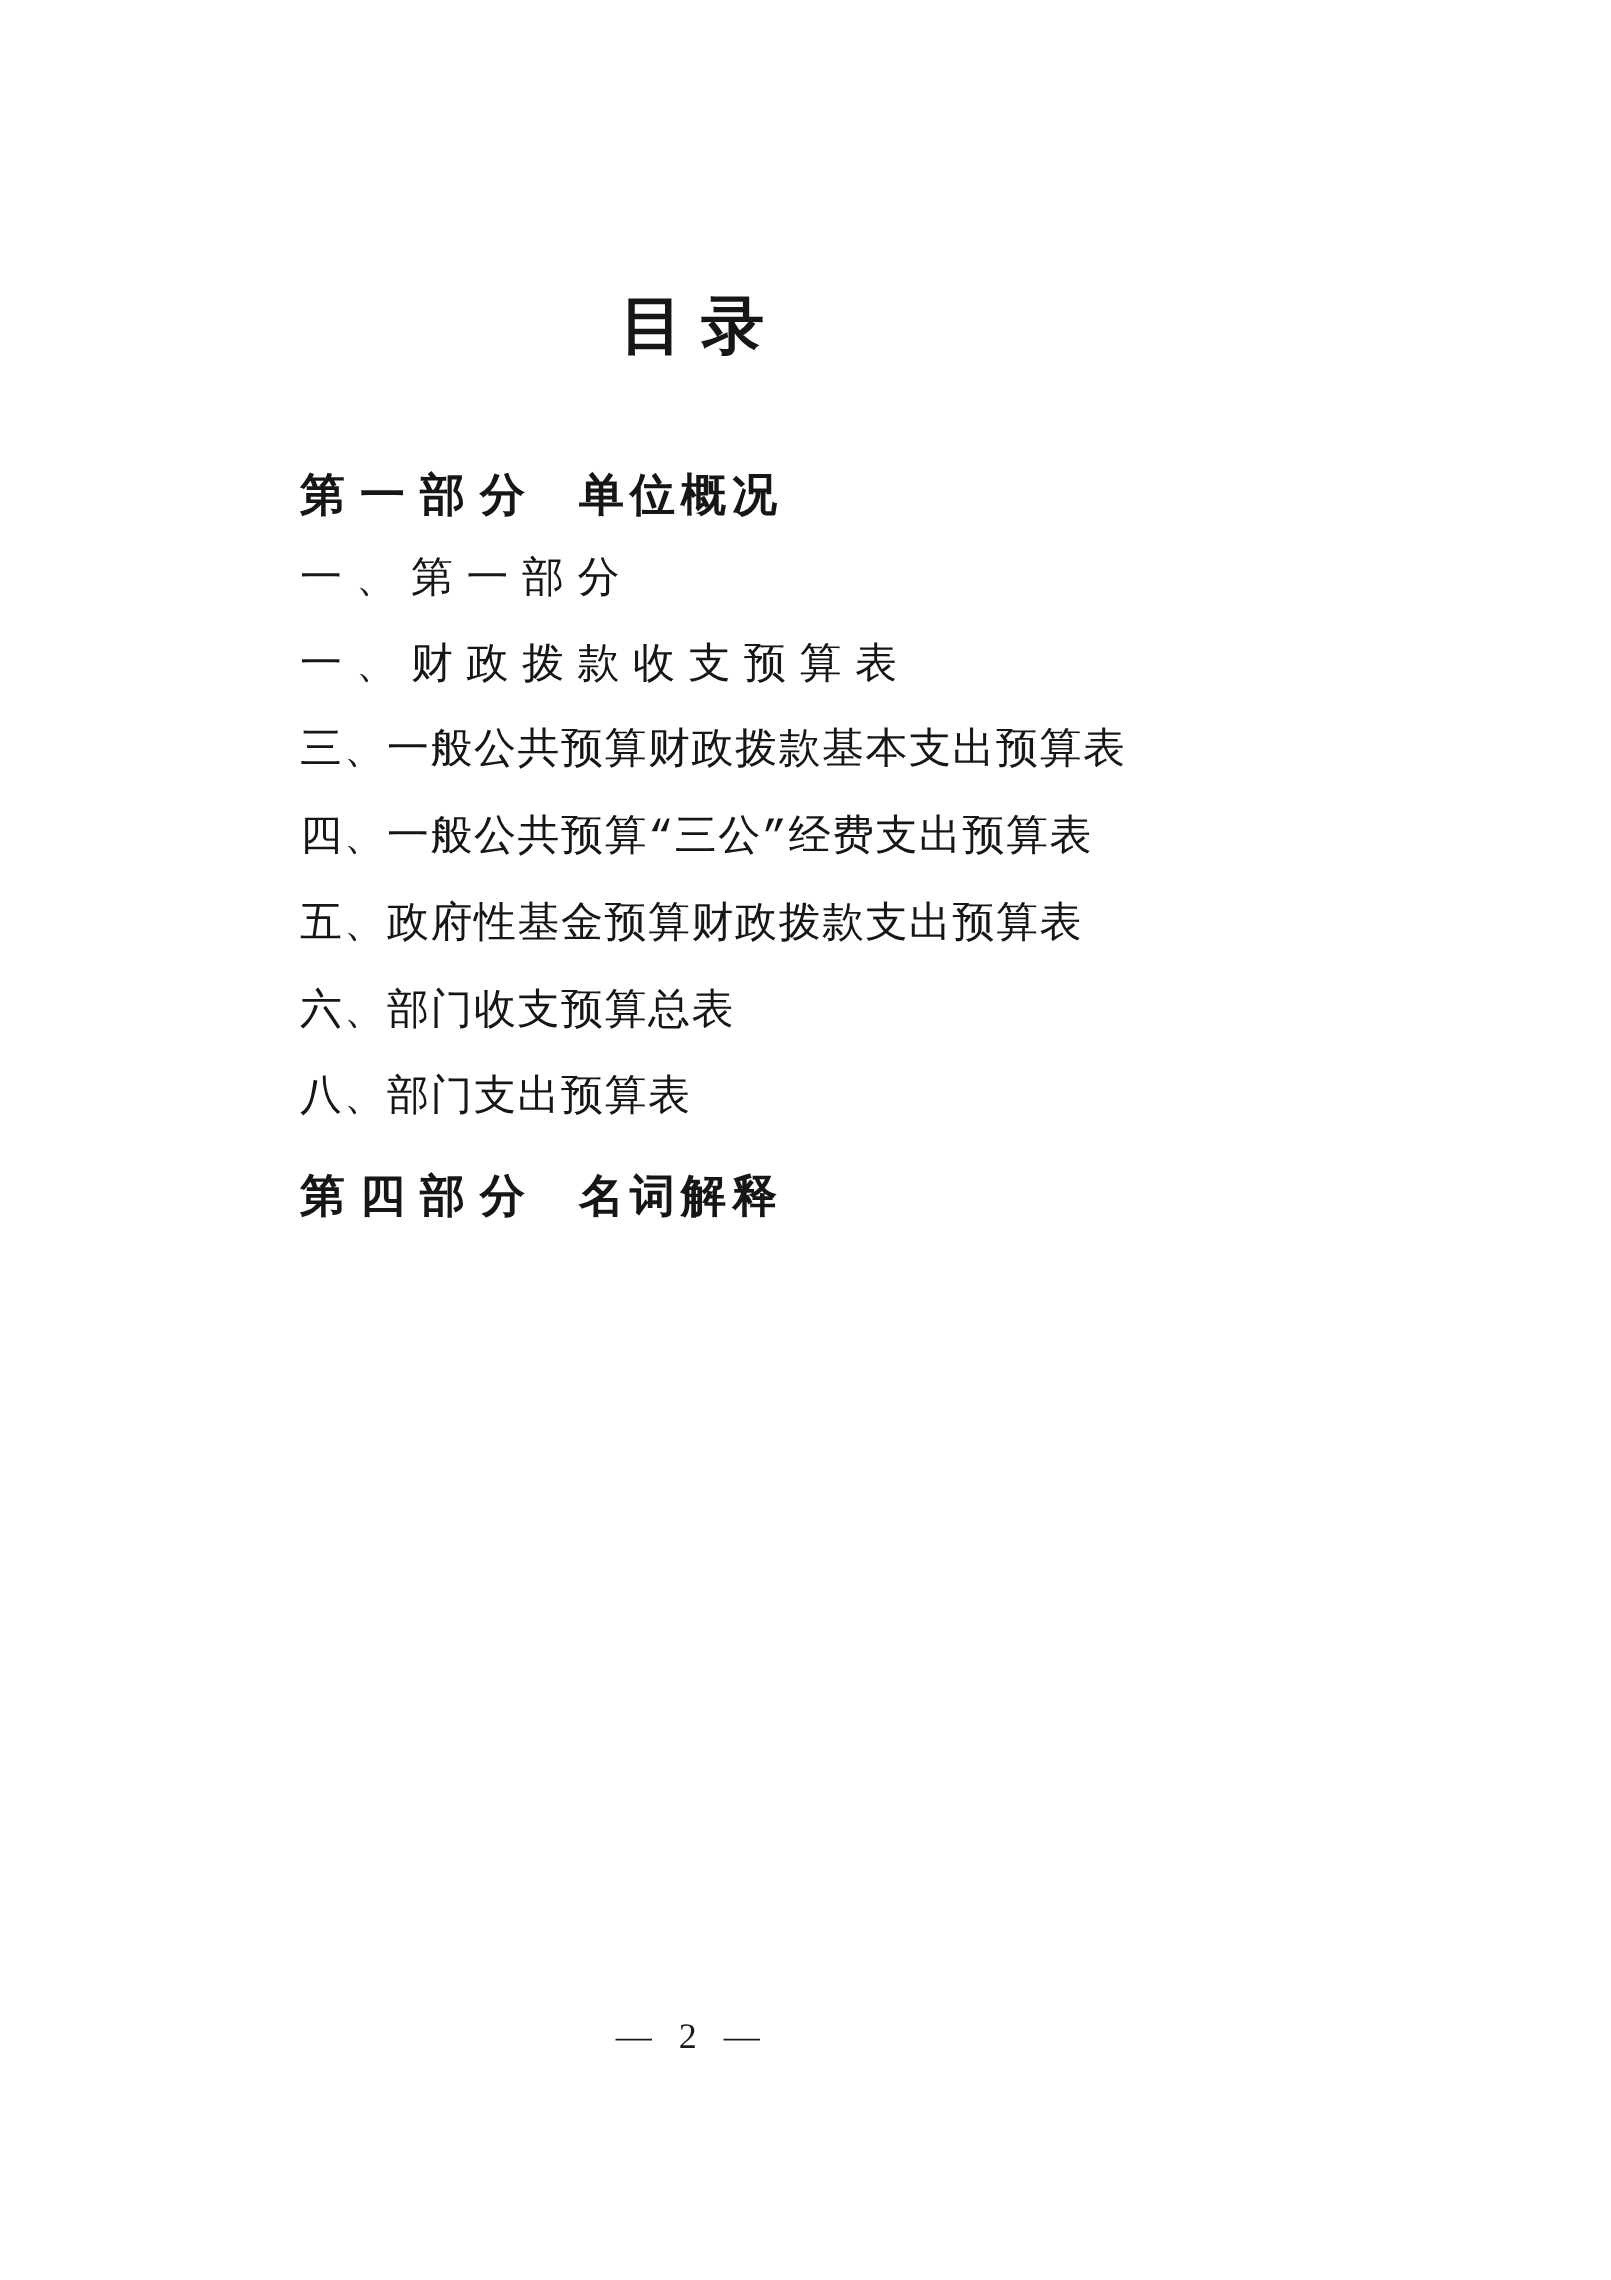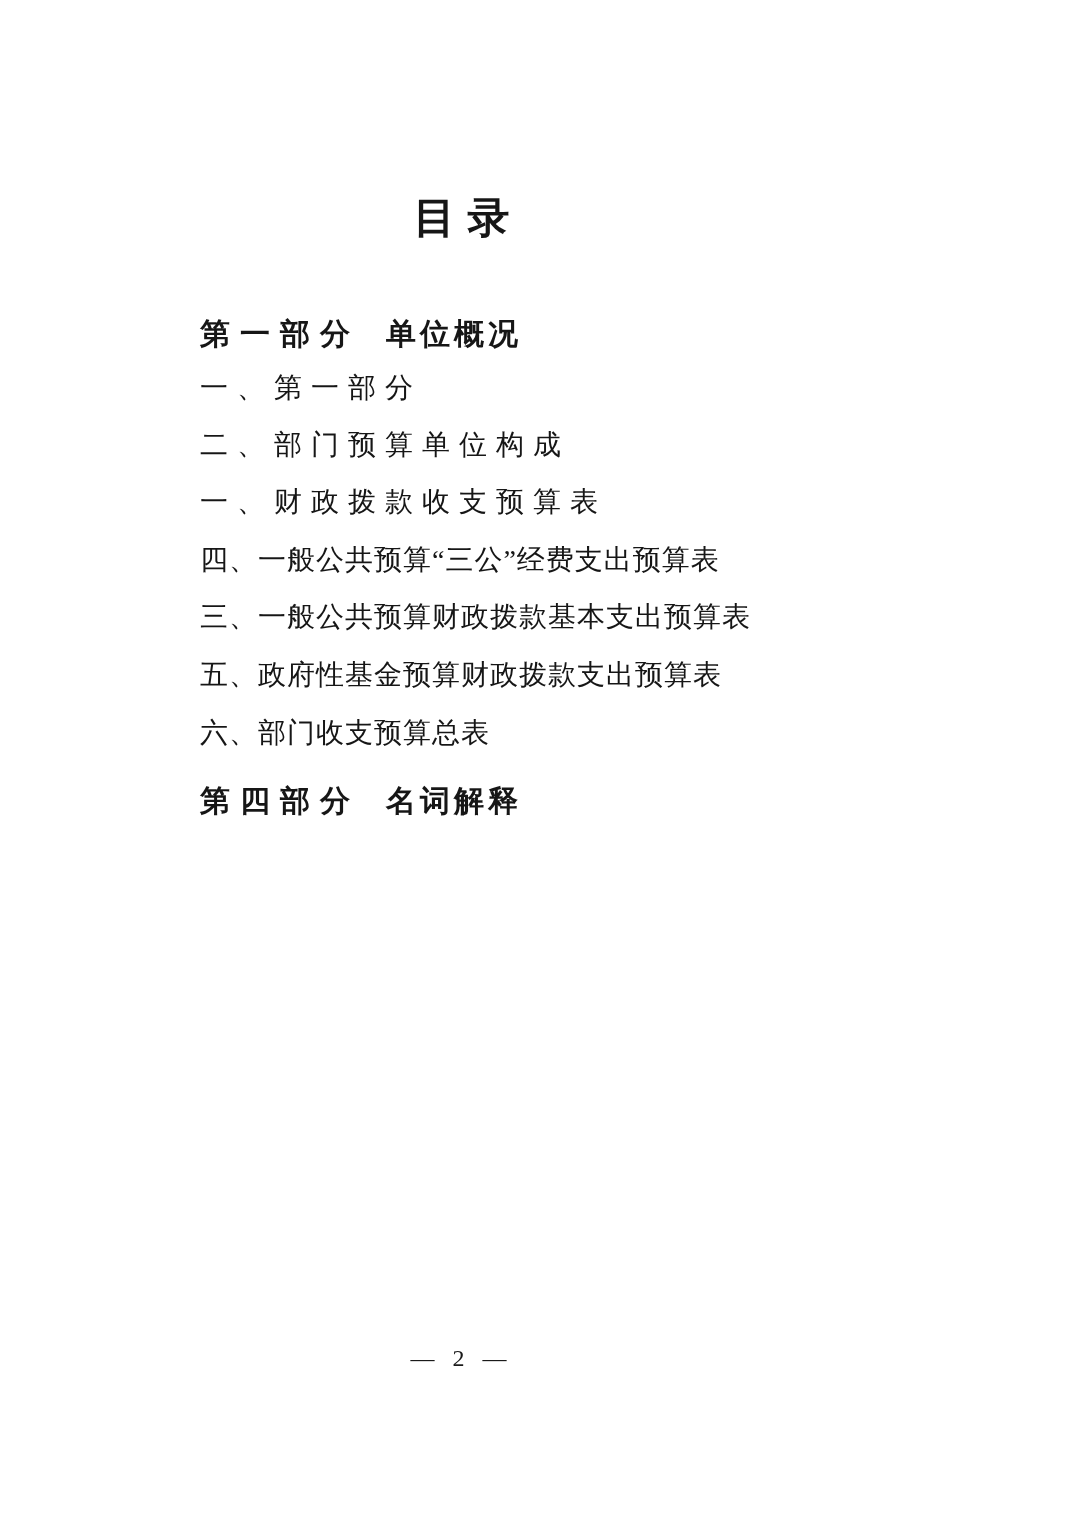--- a/index.html
+++ b/index.html
@@ -23,20 +23,21 @@
     line-height: 44px;
     height: 44px;
     font-weight: bold;
     text-align: center;
     letter-spacing: 12px;
     padding-left: 12px; 
   }
   .toc {
     padding-left: 200px;
     padding-right: 49px;
+    font-family: Liberation Mono, monospace;
   }
   .toc-heading {
     font-size: 30px;
     line-height: 31px;
     height: 31px;
     font-weight: bold;
     white-space: nowrap;
   }
   .toc-heading .part {
     letter-spacing: 10px;
@@ -81,27 +82,27 @@
 <div class="page">
 
   <h1 class="doc-title">目录</h1>
 
   <div class="toc">
 
     <div class="toc-heading mt-s0head">
       <span class="part">第一部分</span><span class="stitle">单位概况</span>
     </div>
     <div class="toc-item wide mt-24">一、第一部分</div>
-    <div class="toc-item wide mt-27">二、部门预算单位构成</div>
 
     <div class="toc-item wide mt-27">一、财政拨款收支预算表</div>
+    <div class="toc-item mt-27">三、一般公共预算财政拨款基本支出预算表</div>
     <div class="toc-item mt-28">四、一般公共预算“三公”经费支出预算表</div>
-    <div class="toc-item mt-27">三、一般公共预算财政拨款基本支出预算表</div>
     <div class="toc-item mt-28">五、政府性基金预算财政拨款支出预算表</div>
     <div class="toc-item mt-28">六、部门收支预算总表</div>
+    <div class="toc-item mt-27">八、部门支出预算表</div>
 
 
     <div class="toc-heading mt-37">
       <span class="part">第四部分</span><span class="stitle">名词解释</span>
     </div>
 
   </div>
 
   <div class="page-footer">— 2 —</div>
 

